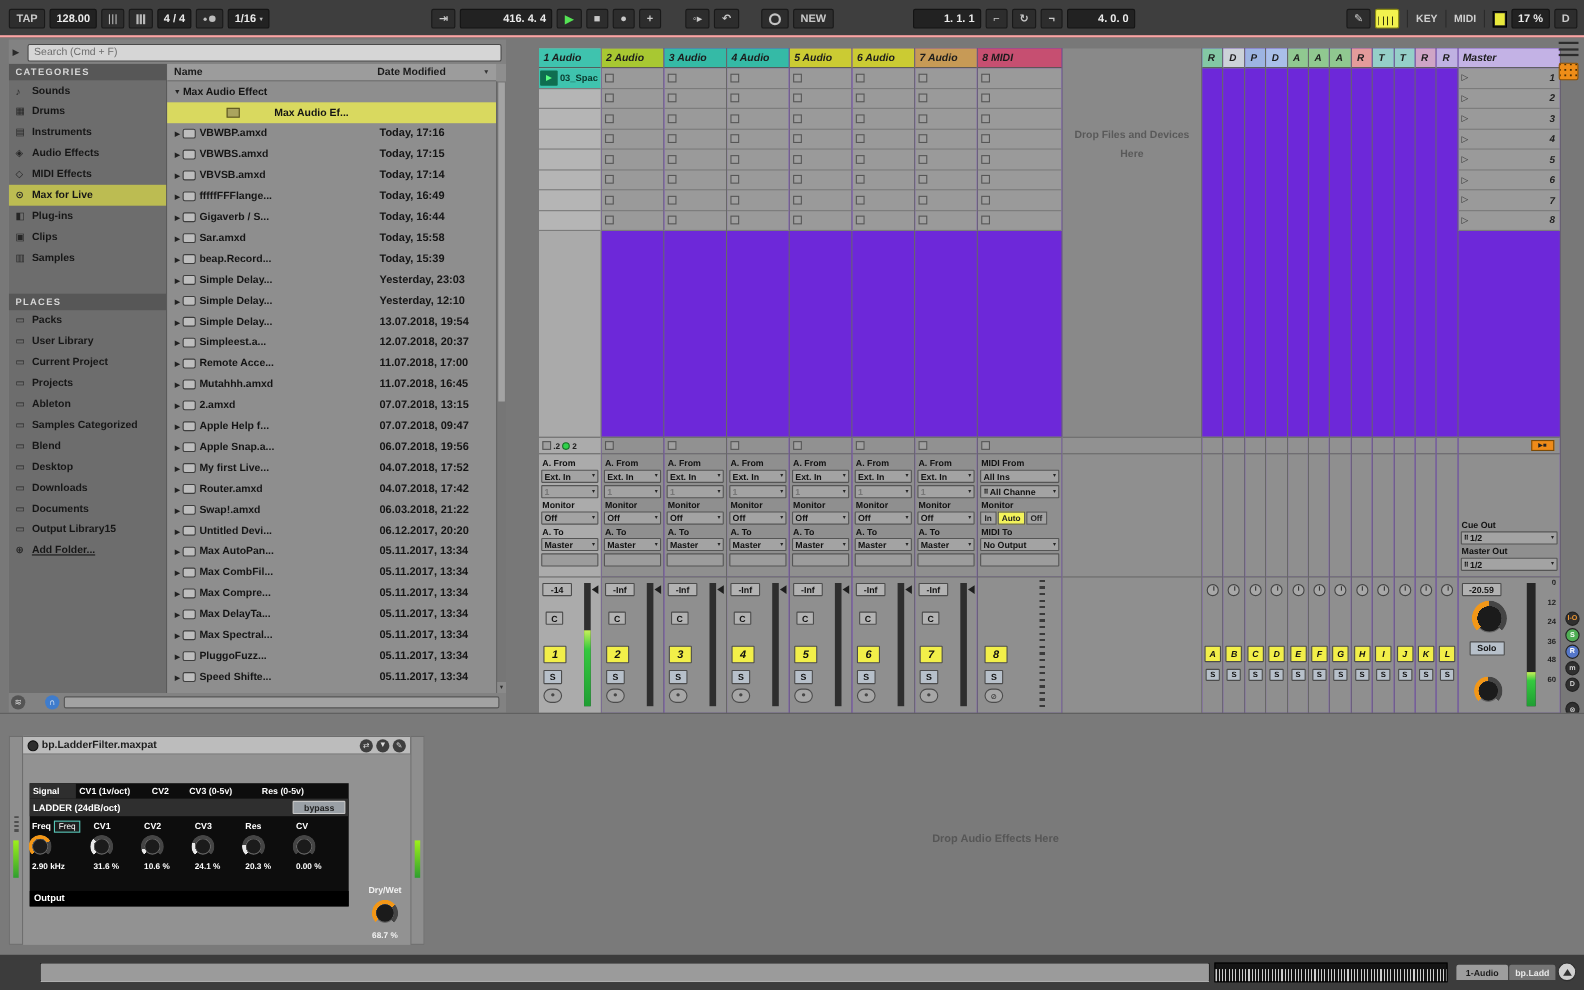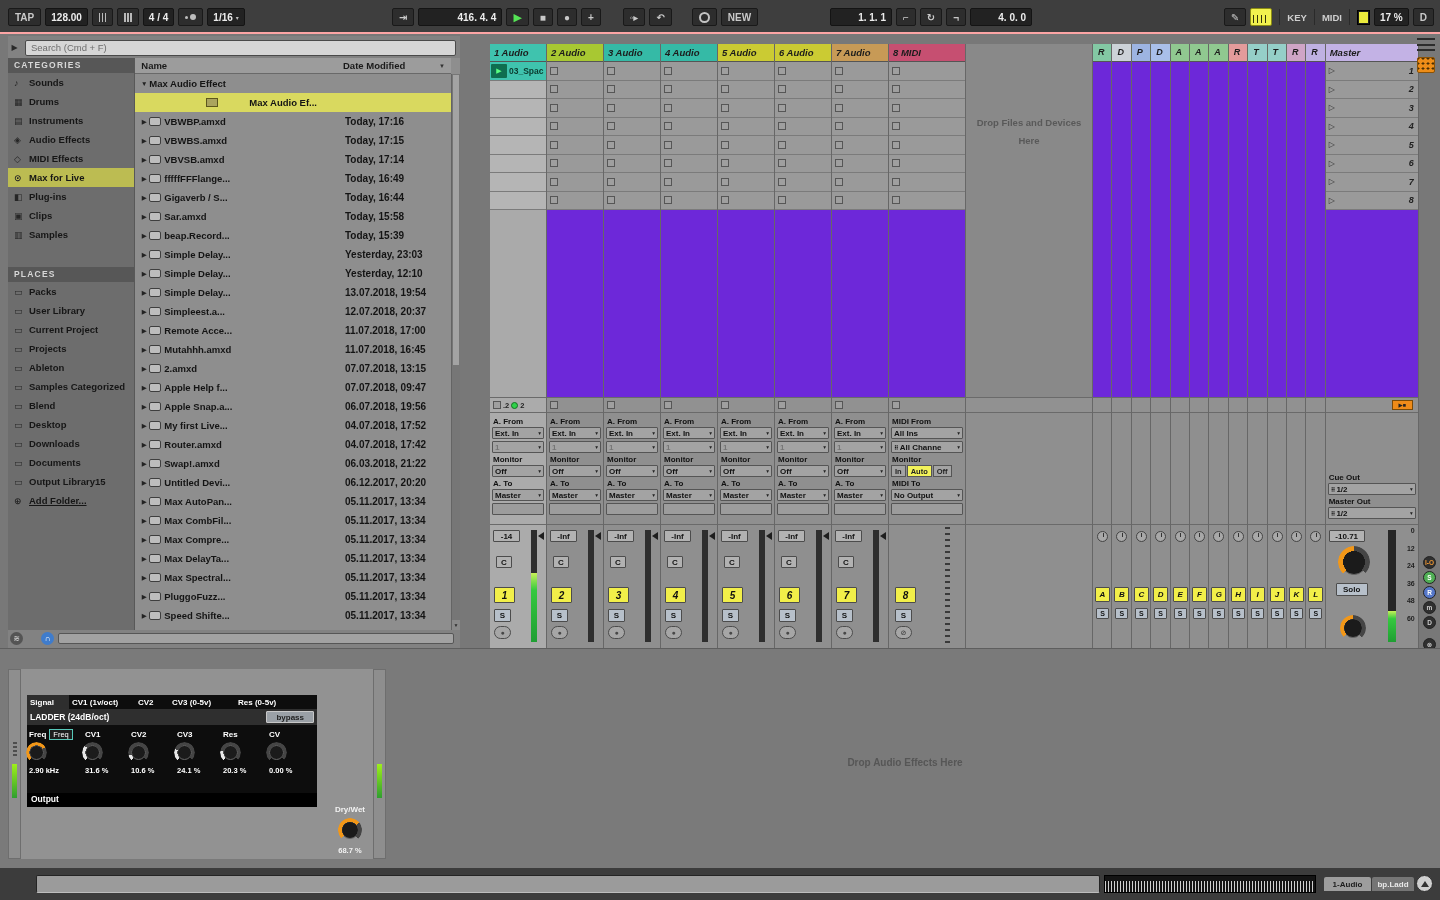--- a/index.html
+++ b/index.html
@@ -426,21 +426,21 @@
         <span class="f-hname">Name</span>
         <span class="f-hdate">Date Modified</span>
         <span class="f-sort">▼</span>
       </div>
       <div id="file-rows">
           <div class="f-row">
             <span class="f-exp">▼</span>
             <span class="f-name">Max Audio Effect</span>
             <span class="f-date"></span>
           </div>
-          <div class="f-row sel" style="padding-left: 33px; gap: 28px;">
+          <div class="f-row sel" style="padding-left: 16px; gap: 28px;">
             <span class="f-exp"></span>
             <span class="icon-folder"></span>
             <span class="f-name">Max Audio Ef...</span>
             <span class="f-date"></span>
           </div>
           <div class="f-row">
             <span class="f-exp">▶</span>
             <span class="icon-device"></span>
             <span class="f-name">VBWBP.amxd</span>
             <span class="f-date">Today, 17:16</span>
@@ -1324,21 +1324,21 @@
           <span class="io-arrow">▾</span>
         </div>
         <div class="io-lab">Master Out</div>
         <div class="io-sel">
           <span class="io-grid">⠿</span>
           <span class="io-sel-t">1/2</span>
           <span class="io-arrow">▾</span>
         </div>
       </div>
       <div class="sec-mix">
-        <div class="mixbox mvol">-10.71</div>
+        <div class="mixbox mvol">-20.59</div>
         <div class="knob mknob" style="--pct: 50; --arc: #f29718;"></div>
         <div class="mixbox msolo">Solo</div>
         <div class="mmeter">
           <div class="meter-fill" style="height: 28%;"></div>
         </div>
         <div class="mscale">
           <div>0</div>
           <div>12</div>
           <div>24</div>
           <div>36</div>
@@ -1367,20 +1367,27 @@
     <div class="etoggle last" style="background: rgb(47, 47, 47); color: rgb(204, 204, 204);">⊗</div>
   </div>
 
 <div class="device-area">
   <div class="device">
     <div class="d-edge left">
       <div class="d-grip"></div>
       <div class="d-edgemeter"></div>
     </div>
     <div class="d-center">
+      <div class="d-title">
+        <span class="d-power"></span>
+        <span class="d-titletext">bp.LadderFilter.maxpat</span>
+        <span class="d-ico">⇄</span>
+        <span class="d-ico">▼</span>
+        <span class="d-ico">✎</span>
+      </div>
       <div class="d-body">
         <div class="bpanel">
           <div class="bp-head" id="bp-head">
               <div class="bp-cell first" style="width: 42px;">Signal</div>
               <div class="bp-cell" style="width: 66px;">CV1 (1v/oct)</div>
               <div class="bp-cell" style="width: 34px;">CV2</div>
               <div class="bp-cell" style="width: 66px;">CV3 (0-5v)</div>
               <div class="bp-cell" style="width: 70px; text-align: center;">Res (0-5v)</div>
             </div>
           <div class="bp-filter">

